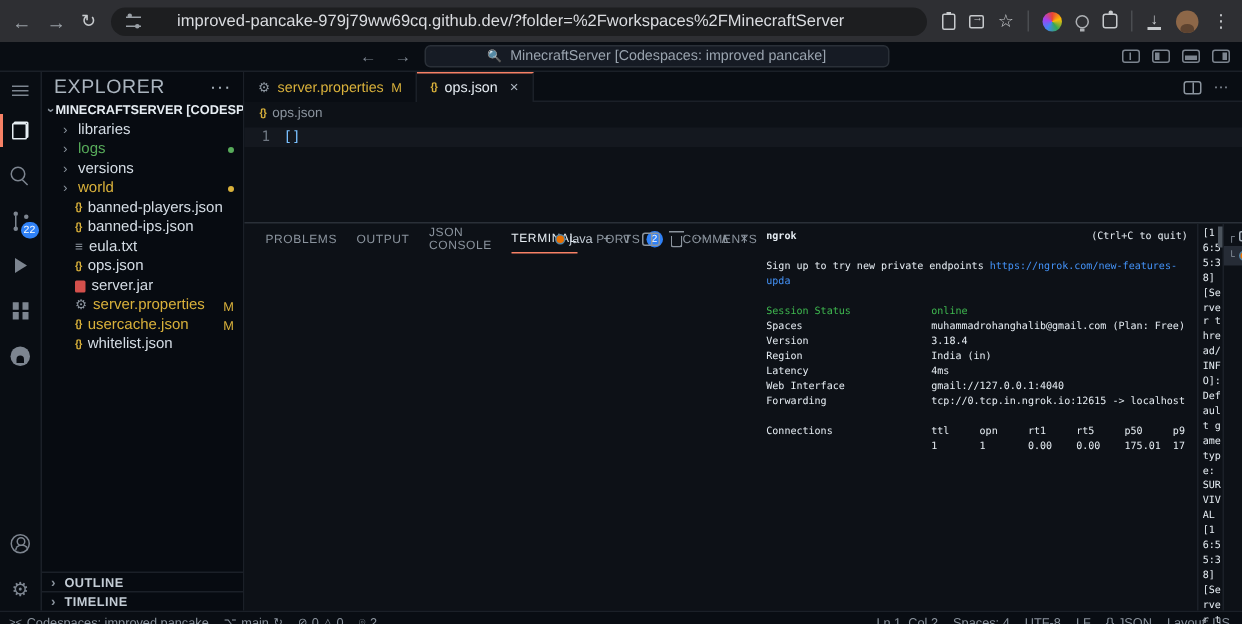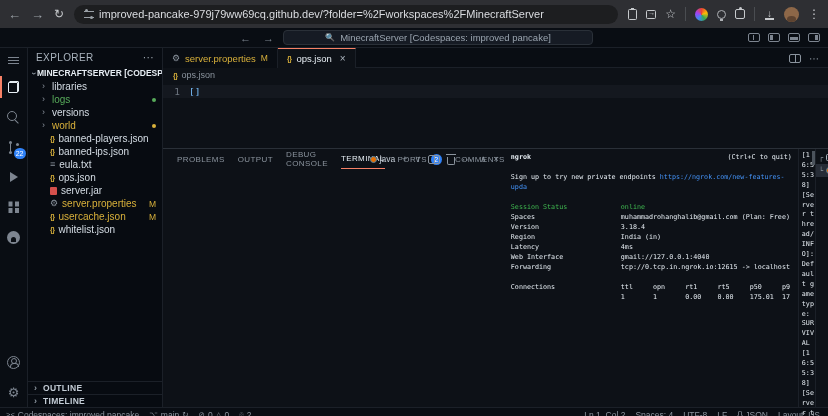--- a/index.html
+++ b/index.html
@@ -4,21 +4,21 @@
 <style>
   * { margin:0; padding:0; box-sizing:border-box; }
   html,body { width:828px; height:416px; overflow:hidden; background:#0d1117;
               font-family:"Liberation Sans", sans-serif; -webkit-font-smoothing:antialiased; }
 
   
   .chrome { height:28px; background:#2e2f33; display:flex; align-items:center; padding:0 8px; gap:10px; }
   .nav-glyph { color:#9aa0a6; font-size:13px; line-height:1; cursor:default; }
   .nav-glyph.reload { color:#c7cacd; font-size:12px; }
   .omnibox { flex:1; height:19px; background:#1d1e20; border-radius:10px; display:flex; align-items:center;
-             padding:0 10px; gap:5px; min-width:0; }
+             padding:0 10px; gap:24px; min-width:0; }
   .i-tune { width:10px; height:7px; border-top:1.4px solid #9aa0a6; border-bottom:1.4px solid #9aa0a6; position:relative; }
   .i-tune::before { content:""; position:absolute; left:1px; top:-2.6px; width:3px; height:3px; border-radius:50%; background:#9aa0a6; }
   .i-tune::after  { content:""; position:absolute; right:1px; bottom:-2.6px; width:3px; height:3px; border-radius:50%; background:#9aa0a6; }
   .url { font-size:11px; color:#dadce0; white-space:nowrap; overflow:hidden; }
   .url .q { color:#dadce0; }
   .chrome-right { display:flex; align-items:center; gap:9px; }
   .i-clip { width:9px; height:11px; border:1.2px solid #c7cacd; border-radius:1.5px; position:relative; }
   .i-clip::before { content:""; position:absolute; top:-2px; left:1.5px; width:3px; height:2px; background:#c7cacd; }
   .i-share { width:10px; height:9px; border:1.2px solid #c7cacd; border-radius:1.5px; position:relative; }
   .i-share::after { content:"→"; position:absolute; left:1px; top:-2px; font-size:7px; color:#c7cacd; }
@@ -80,21 +80,21 @@
   .i-gh::after { content:""; position:absolute; left:4px; top:6px; width:5px; height:5px; border-radius:50% 50% 0 0; background:#090d13; }
   .i-account { width:13px; height:13px; border:1.3px solid currentColor; border-radius:50%; position:relative; }
   .i-account::before { content:""; position:absolute; left:3.2px; top:1.8px; width:4px; height:4px; border:1px solid currentColor; border-radius:50%; }
   .i-account::after { content:""; position:absolute; left:1.6px; bottom:0.5px; width:7px; height:3.4px; border:1px solid currentColor;
                       border-bottom:none; border-radius:4px 4px 0 0; }
   .gear-glyph { font-size:13px; line-height:1; }
   .spacer { flex:1; }
 
   
   .sidebar { width:135px; background:#070b11; border-right:1px solid #1b2028; display:flex; flex-direction:column; font-size:10px; color:#d5dde5; }
-  .sb-header { height:18px; display:flex; align-items:center; justify-content:space-between; padding:0 8px; color:#aab4be; font-size:10px; letter-spacing:0.4px; }
+  .sb-header { height:18px; display:flex; align-items:center; justify-content:space-between; padding:0 8px; color:#aab4be; font-size:13px; letter-spacing:0.4px; }
   .sb-root { height:14px; display:flex; align-items:center; gap:2px; padding-left:4px; font-weight:bold; font-size:8.5px; color:#e6edf3; white-space:nowrap; overflow:hidden; }
   .tree-row { height:13px; display:flex; align-items:center; gap:4px; padding-left:14px; white-space:nowrap; position:relative; }
   .tree-row.file { padding-left:22px; }
   .chev { color:#8b949e; font-size:9px; line-height:1; width:6px; display:inline-block; }
   .chev.open { transform:rotate(90deg); }
   .fi-json { color:#d9b13b; font-weight:bold; font-size:7px; letter-spacing:-0.5px; }
   .fi-txt { color:#8b949e; font-size:9px; line-height:1; }
   .fi-jar { width:7px; height:8px; background:#d4504c; border-radius:1px; display:inline-block; }
   .fi-gear { color:#8b949e; font-size:9px; line-height:1; }
   .t-green { color:#57ab5a; } .t-yellow { color:#d9b13b; }
@@ -343,21 +343,21 @@
 
     <div class="panel">
       <div class="paneltabs">
         <span class="ptab">
             <span>PROBLEMS</span>
           </span>
         <span class="ptab">
             <span>OUTPUT</span>
           </span>
         <span class="ptab">
-            <span>DEBUG CONSOLE</span>
+            <span>JSON CONSOLE</span>
           </span>
         <span class="ptab active">
             <span>TERMINAL</span>
           </span>
         <span class="ptab">
             <span>PORTS</span>
             <span class="pbadge">2</span>
           </span>
         <span class="ptab">
             <span>COMMENTS</span>

